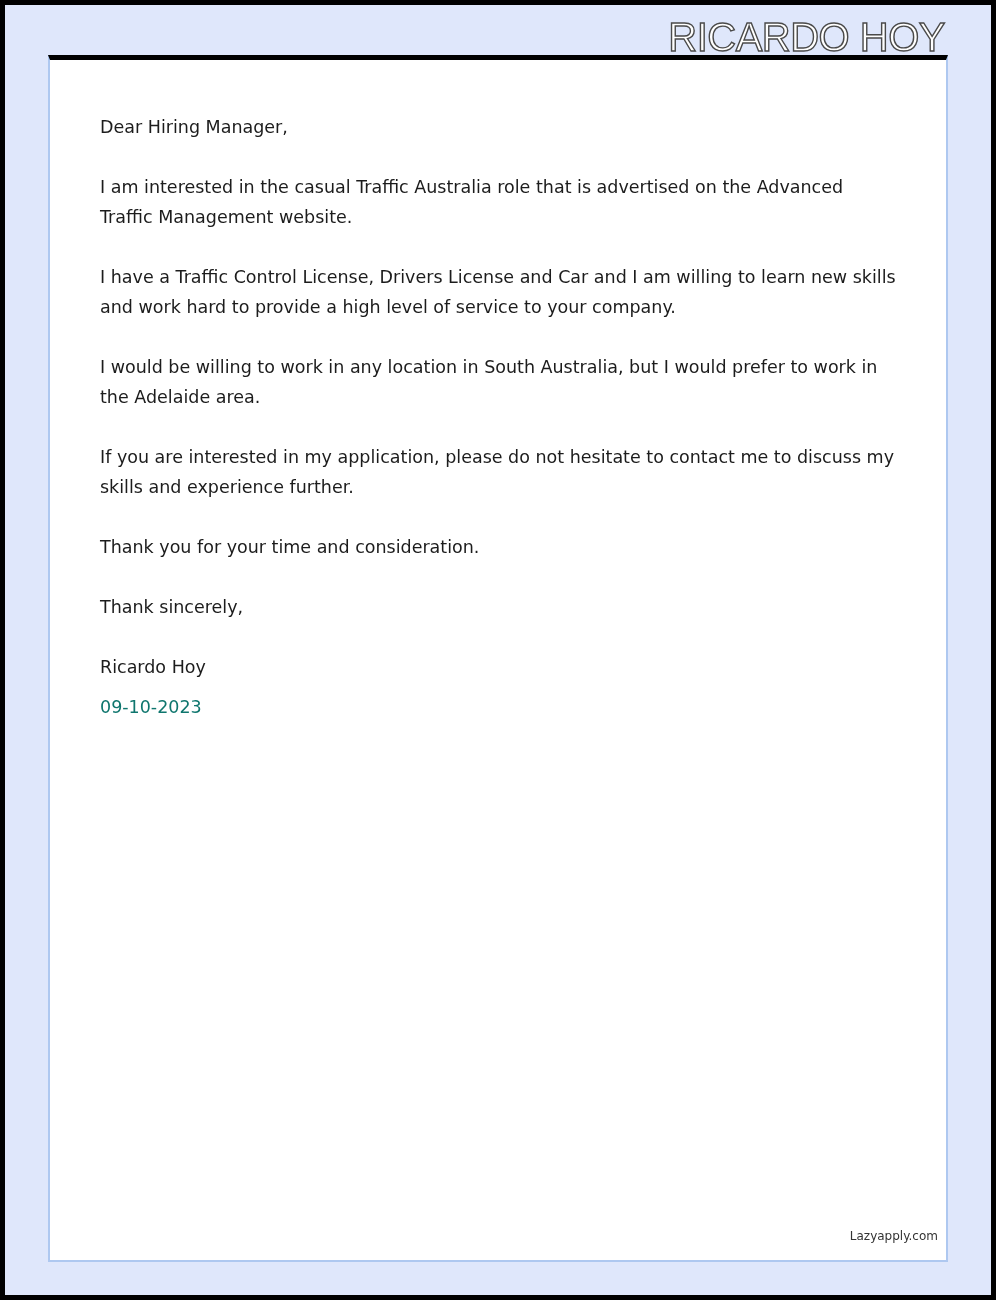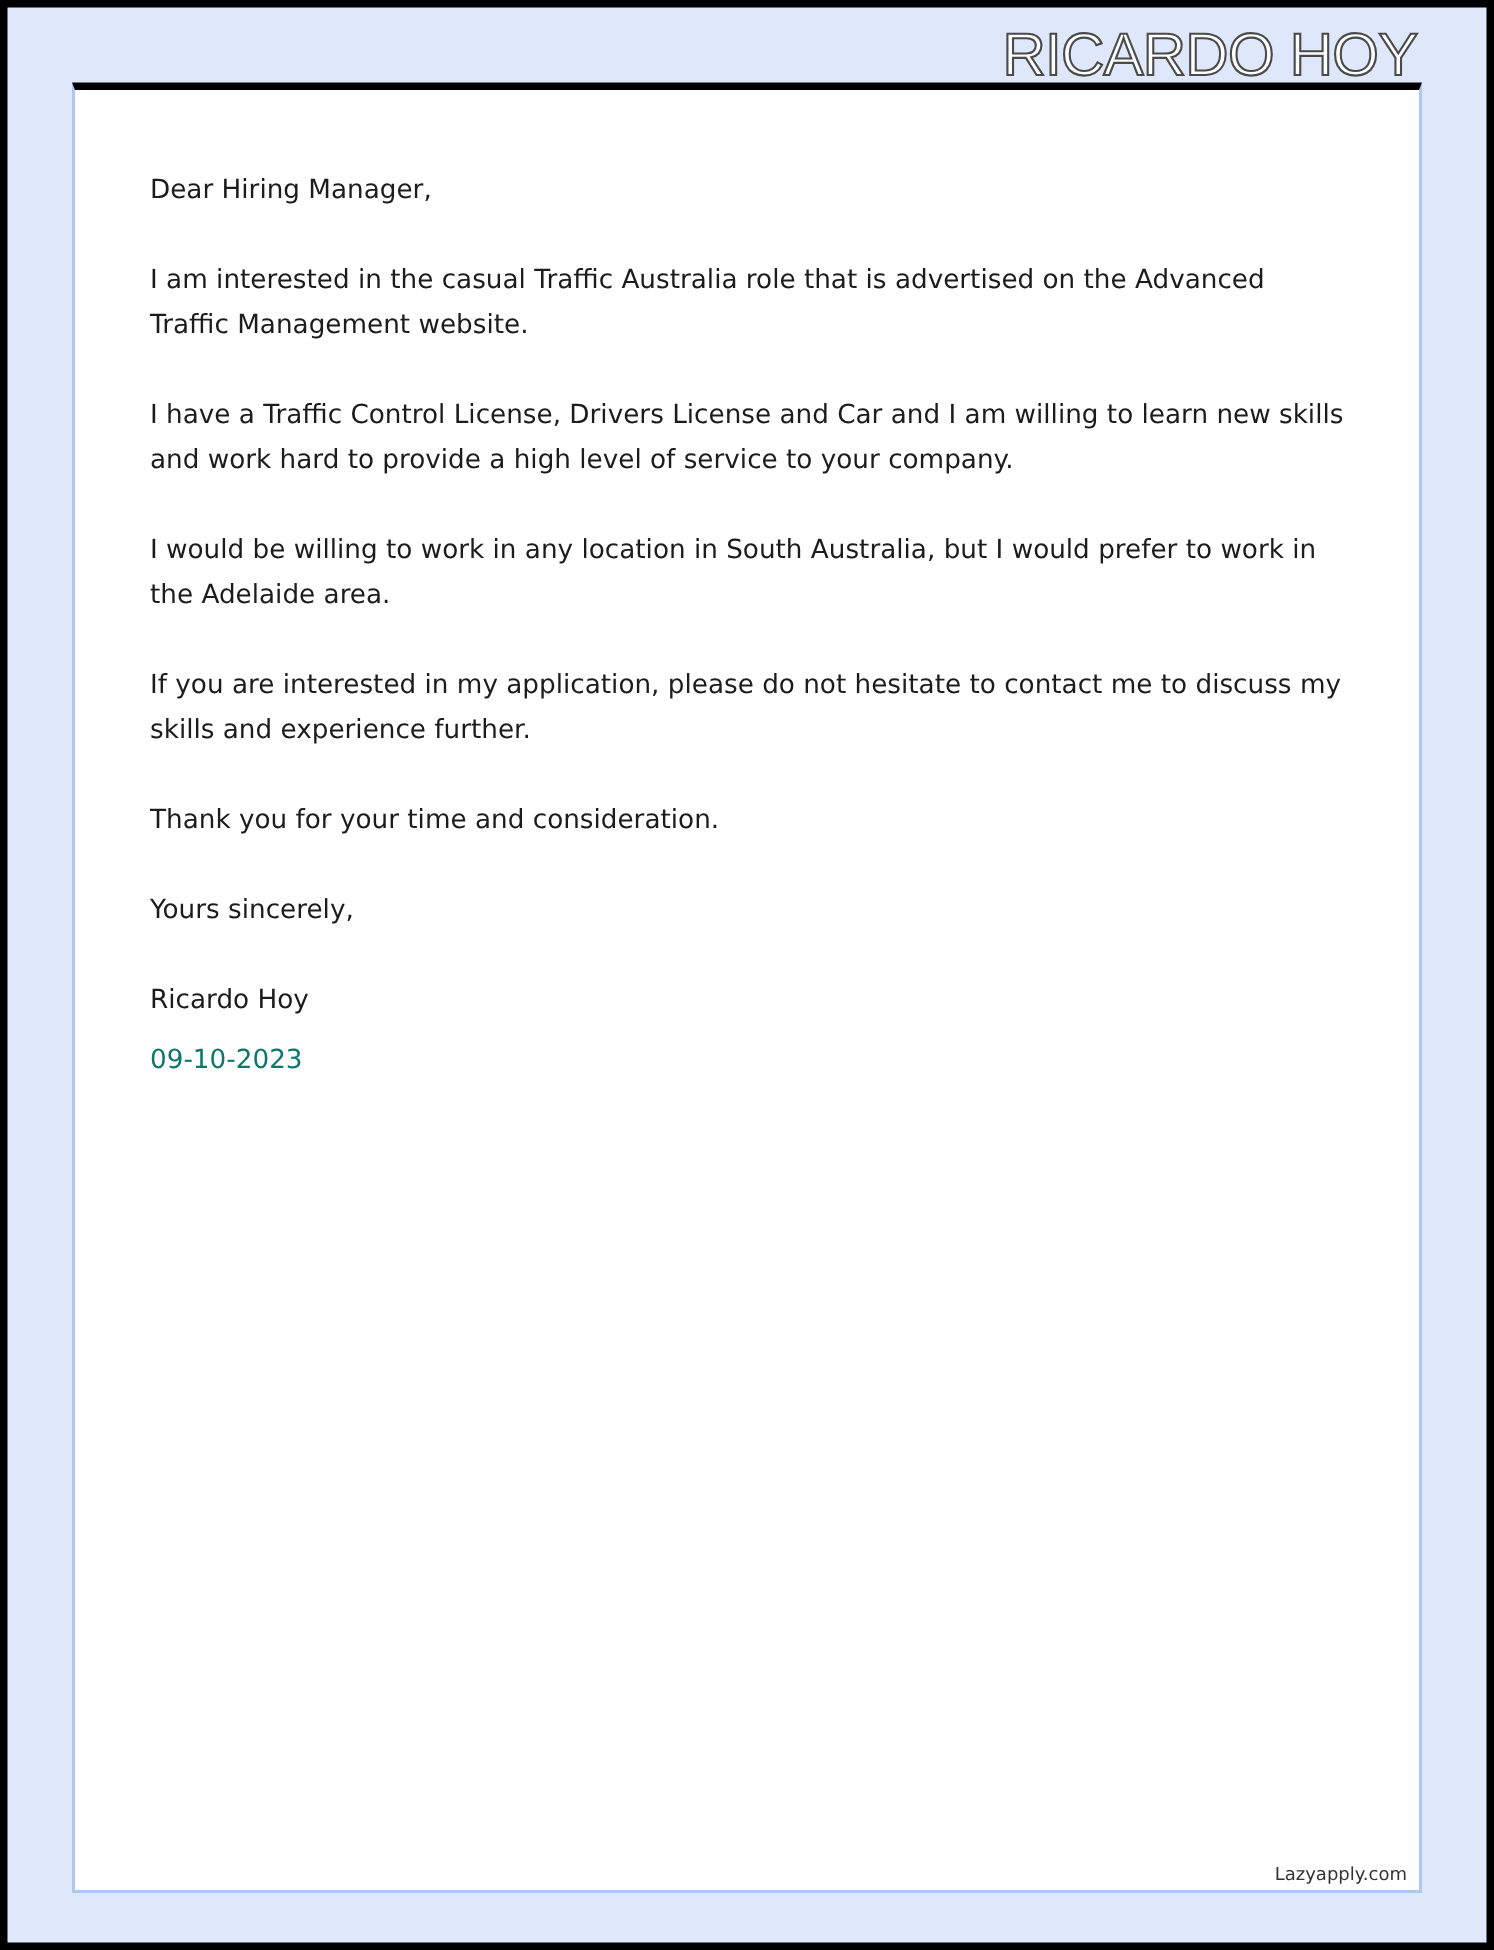--- a/index.html
+++ b/index.html
@@ -46,38 +46,38 @@
     font-size: 17.5px;
     line-height: 30px;
     color: #1c1c1c;
   }
   .letter p { margin: 0 0 30px 0; }
   .letter p.sig { margin-bottom: 10px; }
   .letter .date { color: #0f766e; margin: 0; }
   .footer {
     position: absolute;
     right: 8px;
-    bottom: 4px;
+    bottom: 17px;
     font-family: "DejaVu Sans", "Liberation Sans", sans-serif;
     font-size: 12px;
     color: #333;
     text-align: center;
   }
 </style>
 </head>
 <body>
 
 <div class="name">RICARDO HOY</div>
 
 <div class="card">
   <div class="letter">
     <p>Dear Hiring Manager,</p>
     <p>I am interested in the casual Traffic Australia role that is advertised on the Advanced Traffic Management website.</p>
     <p>I have a Traffic Control License, Drivers License and Car and I am willing to learn new skills and work hard to provide a high level of service to your company.</p>
     <p>I would be willing to work in any location in South Australia, but I would prefer to work in the Adelaide area.</p>
     <p>If you are interested in my application, please do not hesitate to contact me to discuss my skills and experience further.</p>
     <p>Thank you for your time and consideration.</p>
-    <p>Yours sincerely,</p>
+    <p>Thank sincerely,</p>
     <p class="sig">Ricardo Hoy</p>
     <p class="date">09-10-2023</p>
   </div>
   <div class="footer">Lazyapply.com</div>
 </div>
 
 </body></html>

